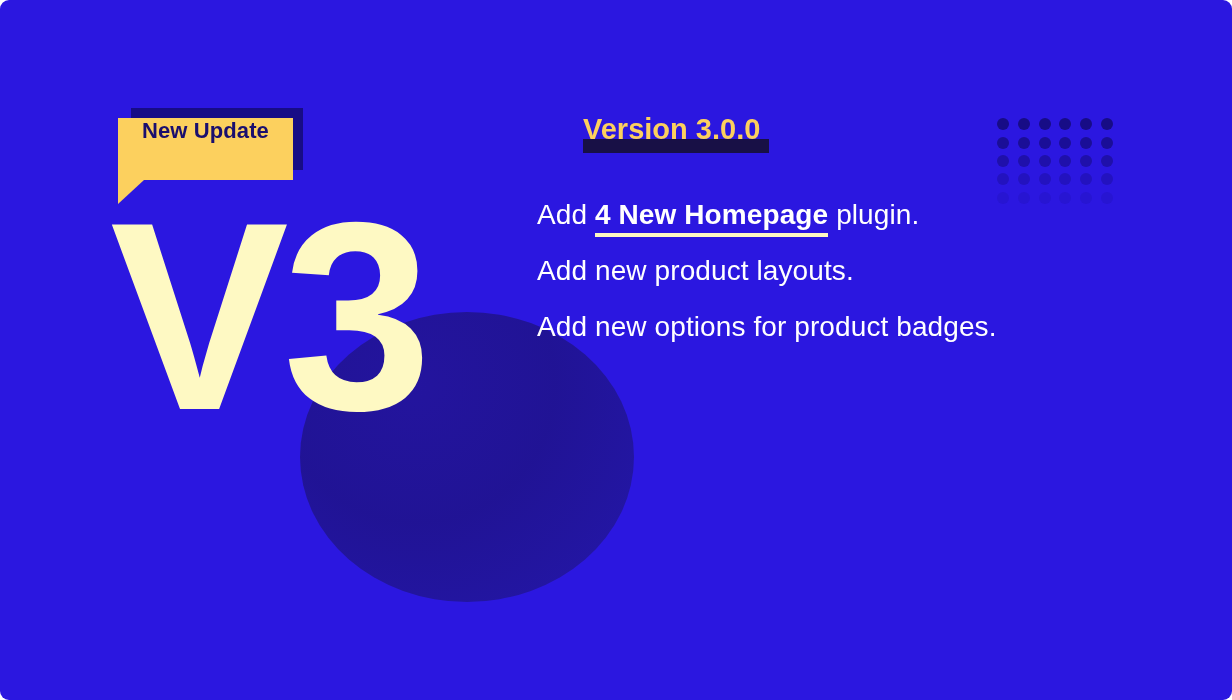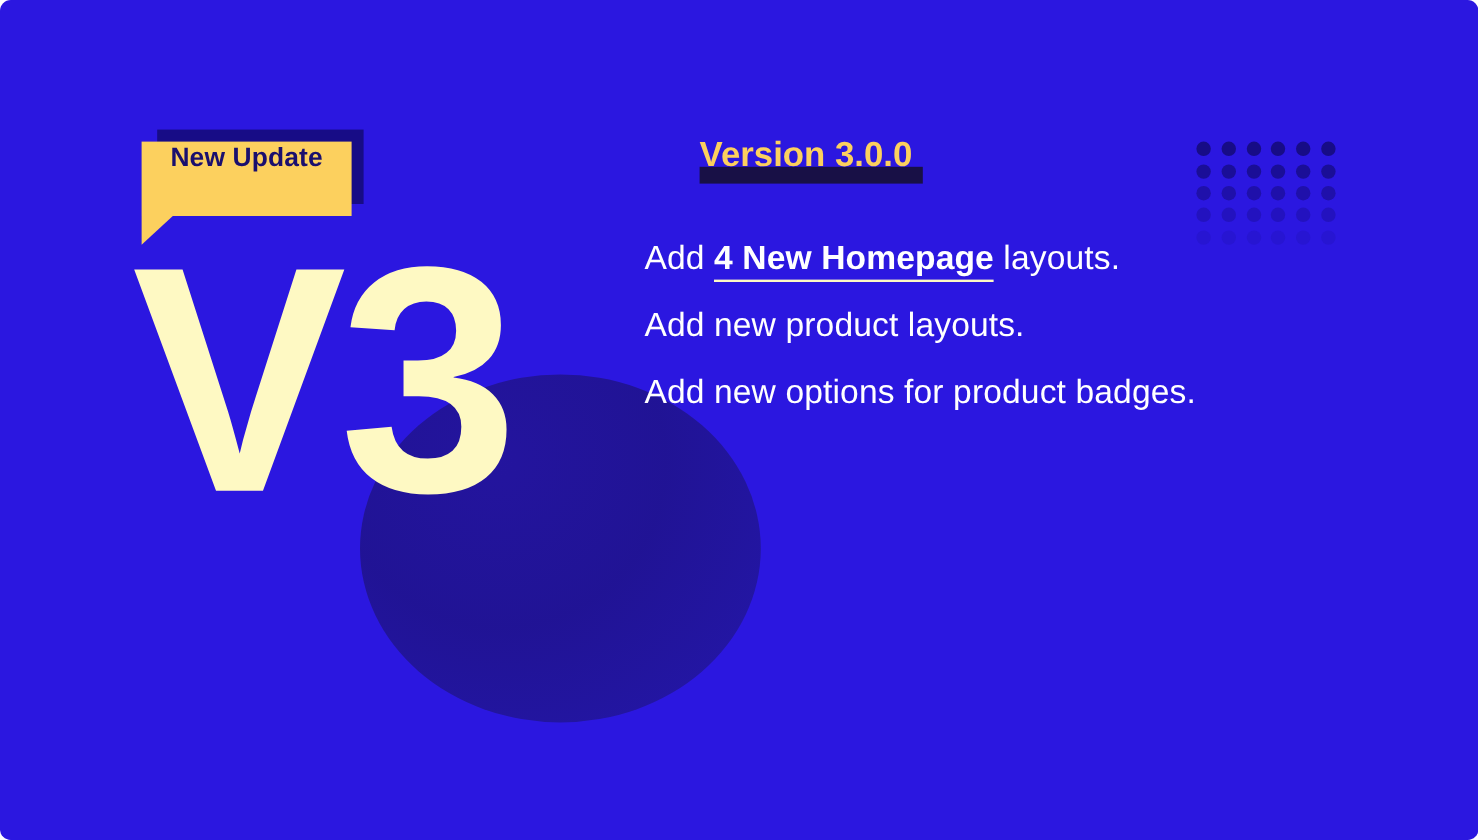--- a/index.html
+++ b/index.html
@@ -176,21 +176,21 @@
   .feature-line {
     font-size: 28px;
     line-height: 56px;
     color: #ffffff;
     font-weight: 400;
     white-space: nowrap;
     letter-spacing: 0.1px;
   }
   .feature-line b {
     font-weight: 700;
-    border-bottom: 2px solid #fef9c3;
+    border-bottom: 4px solid #fef9c3;
     padding-bottom: 3px;
   }
 
   .cta-button {
     position: absolute;
     left: 0px;
     top: 503px;
     width: 279px;
     height: 78px;
     background: #ffffff;
@@ -324,21 +324,21 @@
 
   <div class="right-col">
 
     <div class="version-head">
       <div class="version-bar"></div>
       <div class="version-text">Version 3.0.0</div>
     </div>
 
     <div class="feature-list">
       <div class="feature-line">
-        <span>Add </span><b>4 New Homepage</b><span> layouts.</span>
+        <span>Add </span><b>4 New Homepage</b><span> plugin.</span>
       </div>
       <div class="feature-line">
         <span>Add new product layouts.</span>
       </div>
       <div class="feature-line">
         <span>Add new options for product badges.</span>
       </div>
     </div>
 
 

